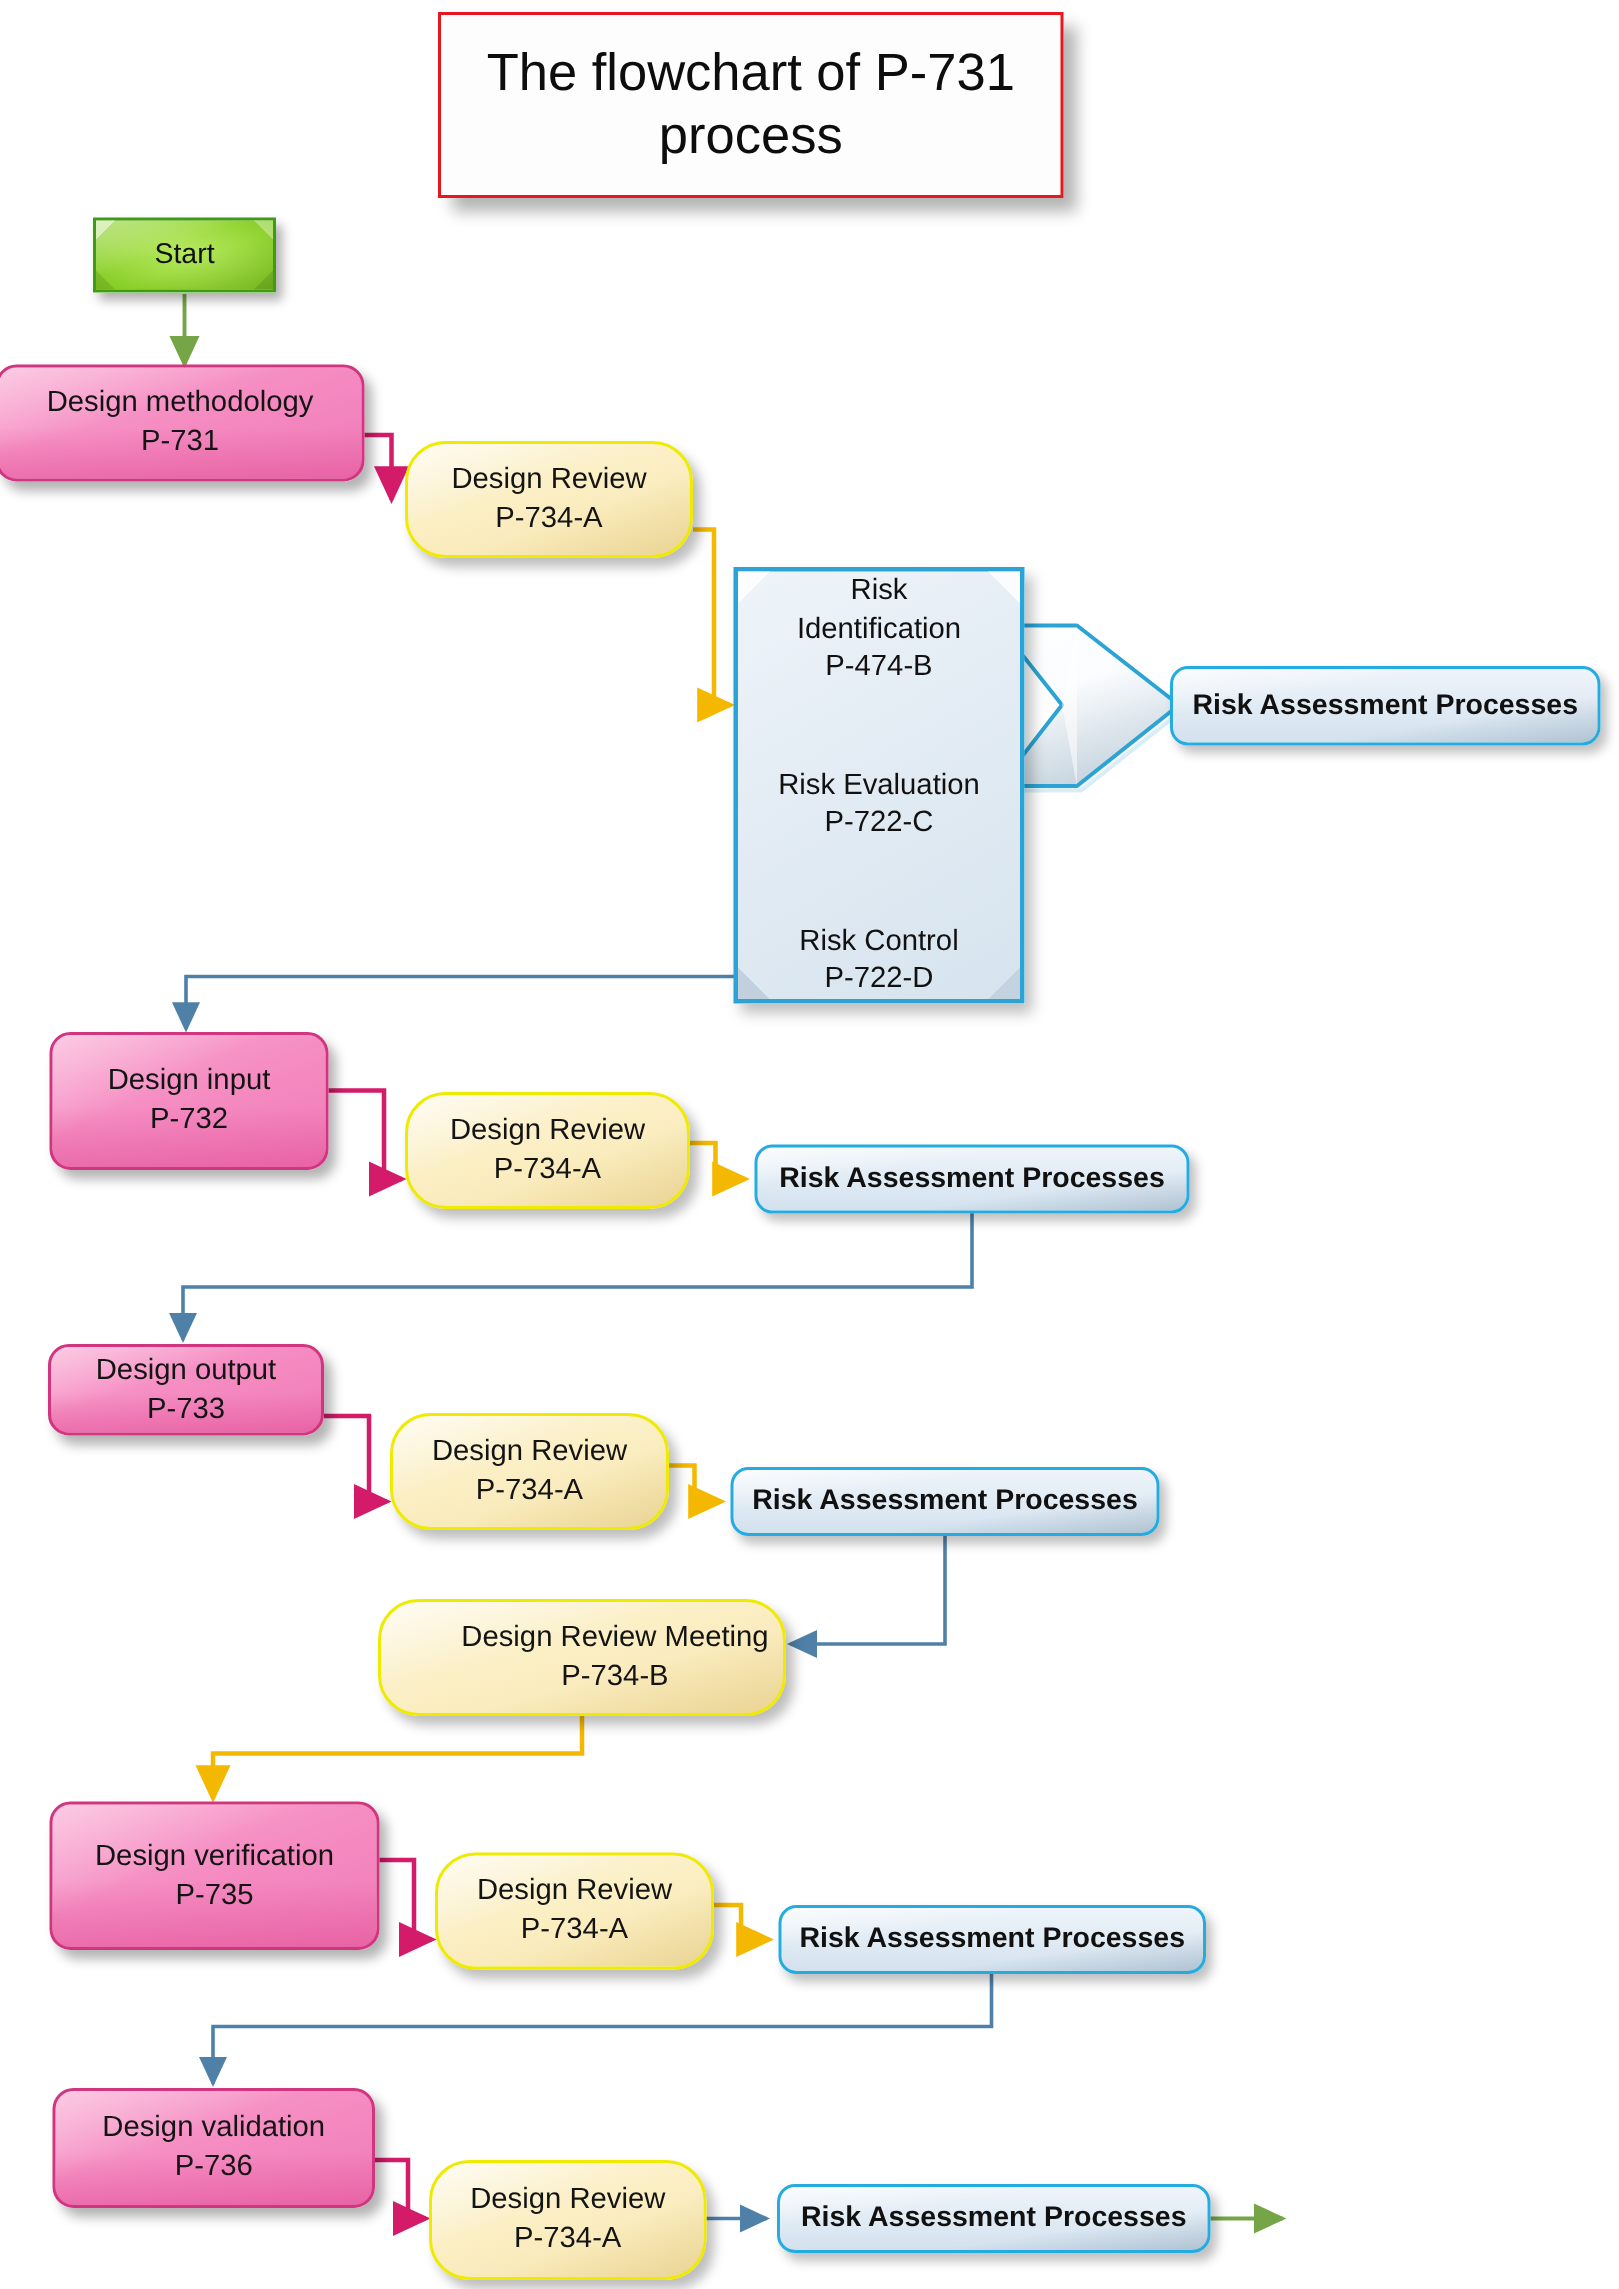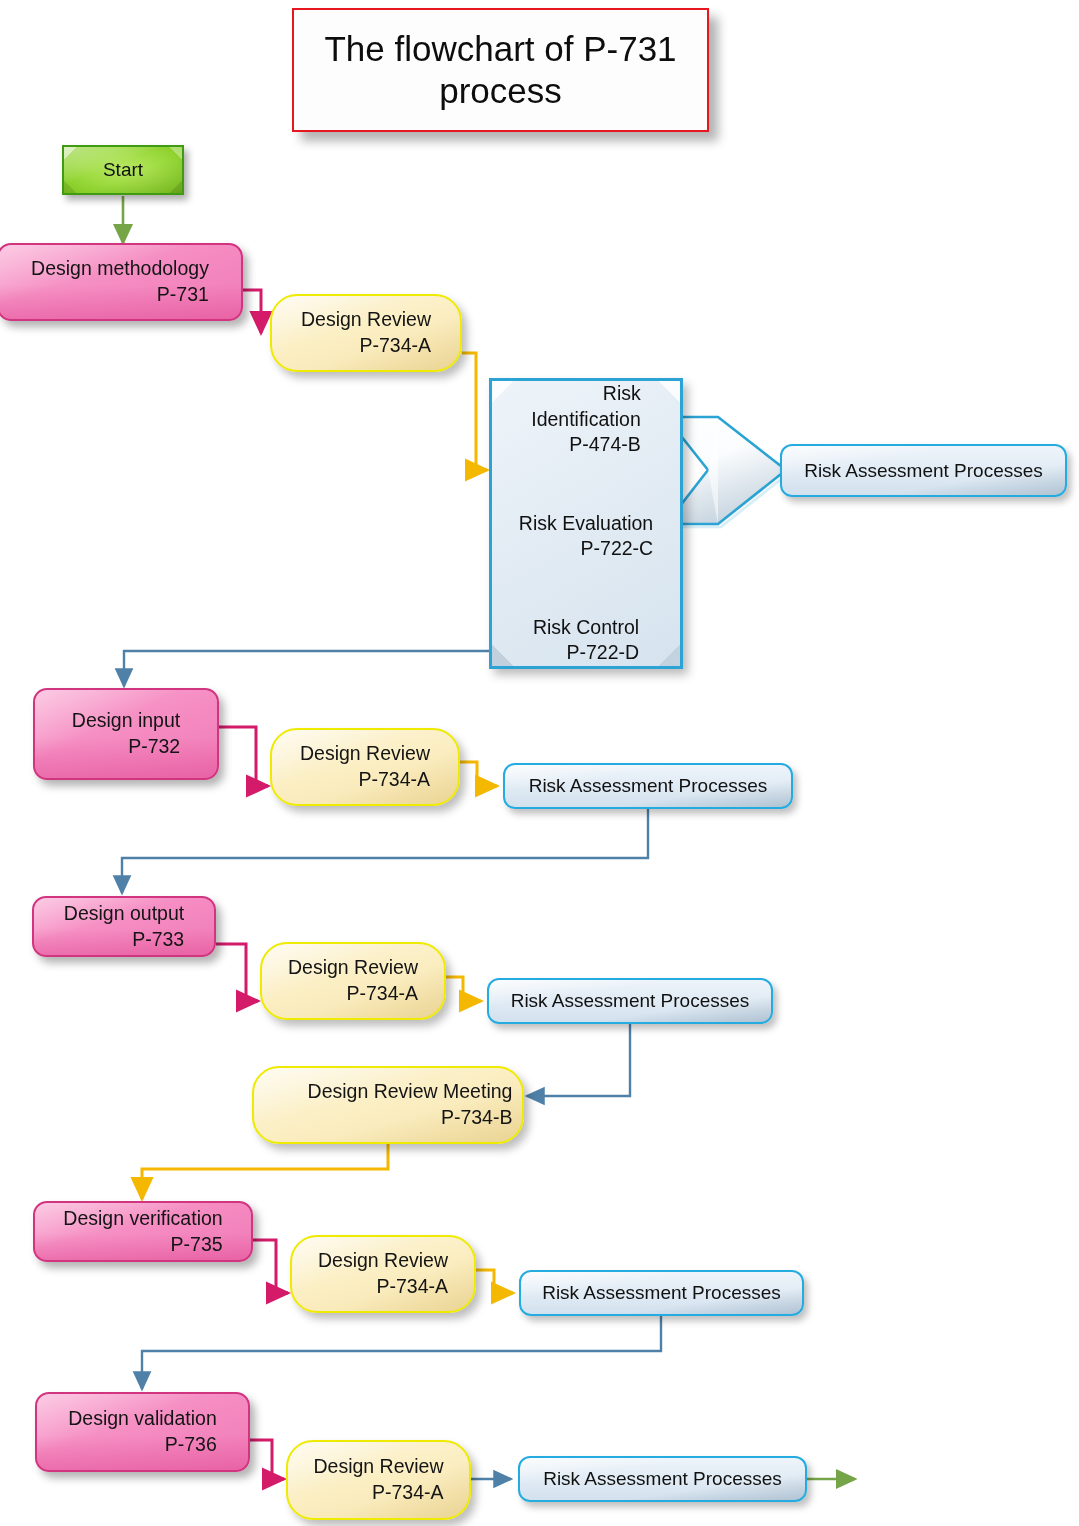--- a/index.html
+++ b/index.html
@@ -2,21 +2,21 @@
 <html><head>
 <meta charset="utf-8">
 <style>
   html,body{margin:0;padding:0;background:#ffffff;}
   body{width:1079px;height:1526px;position:relative;overflow:hidden;
        font-family:"Liberation Sans","DejaVu Sans",sans-serif;color:#1a1a1a;}
   #stage{position:absolute;left:0;top:0;width:1079px;height:1526px;}
 
   .node{position:absolute;box-sizing:border-box;display:flex;align-items:center;
         justify-content:center;text-align:center;line-height:1.32;}
-  .node span{display:block;text-align:right;}
+  .node span{display:block;}
 
   
   .title-box{
     position:absolute;left:292px;top:8px;width:417px;height:124px;
     background:#fdfdfd;border:2px solid #e8161e;
     box-shadow:9px 9px 10px rgba(0,0,0,.30);
     display:flex;align-items:center;justify-content:center;
     font-size:35px;color:#0d0d0d;line-height:1.2;text-align:center;
     padding:0 8px;box-sizing:border-box;
   }
@@ -65,21 +65,21 @@
   }
 
   
   .rap{
     border:2.5px solid #24ace0;border-radius:12px;
     background:
       linear-gradient(to bottom right,rgba(255,255,255,.75) 0,rgba(255,255,255,0) 32%),
       linear-gradient(to top left,rgba(120,145,165,.38) 0,rgba(255,255,255,0) 32%),
       linear-gradient(180deg,#eef4fa 0%,#e2ecf5 45%,#d3e1ee 100%);
     box-shadow:4px 5px 7px rgba(0,0,0,.25);
-    font-size:19px;color:#111;
+    font-size:19px;color:#111;font-weight:bold;
   }
 
   
   .riskbox{
     border:3px solid #2ba3d4;
     background:linear-gradient(150deg,#eef4f9 0%,#e3ecf4 45%,#d6e3ee 100%);
     box-shadow:5px 6px 9px rgba(0,0,0,.26);
     font-size:19.5px;color:#111;flex-direction:column;
     position:relative;
   }
@@ -247,21 +247,21 @@
     <span>Risk Assessment Processes</span>
   </div>
 
   <div class="node yellow" style="left:252px;top:1066px;width:272px;height:78px;padding-left:44px;">
     <div>
       <span>Design Review Meeting</span>
       <span>P-734-B</span>
     </div>
   </div>
 
-  <div class="node pink" style="left:33px;top:1201px;width:220px;height:61px;">
+  <div class="node pink" style="left:33px;top:1201px;width:220px;height:99px;">
     <div>
       <span>Design verification</span>
       <span>P-735</span>
     </div>
   </div>
 
   <div class="node yellow" style="left:290px;top:1235px;width:186px;height:78px;">
     <div>
       <span>Design Review</span>
       <span>P-734-A</span>

